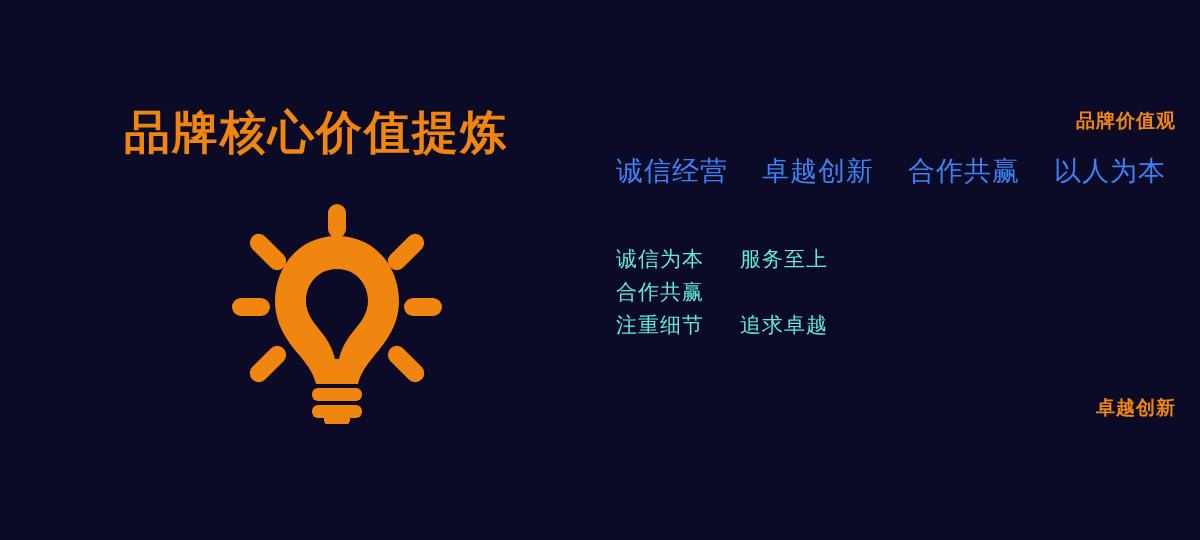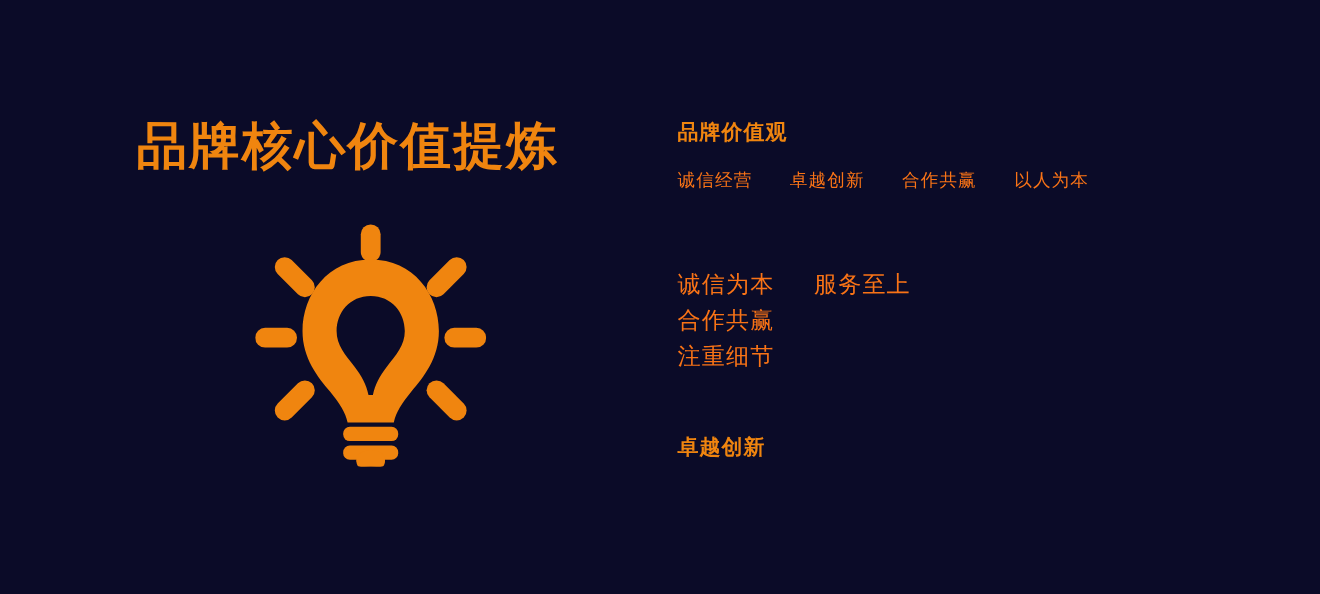--- a/index.html
+++ b/index.html
@@ -76,33 +76,34 @@
 
   .section-heading {
     color: #f0850f;
     font-size: 19px;
     font-weight: bold;
     letter-spacing: 1px;
     line-height: 1.2;
     white-space: nowrap;
     margin: 0 0 0 0;
     user-select: none;
+    text-align: right;
   }
 
   
   .value-row {
     margin-top: 22px;
     display: flex;
     flex-direction: row;
     align-items: baseline;
     white-space: nowrap;
   }
   .value-row .value-item {
-    color: #f97316;
-    font-size: 16px;
+    color: #3b82f6;
+    font-size: 27px;
     font-weight: normal;
     letter-spacing: 1px;
     margin-right: 34px;
     line-height: 1.25;
   }
   .value-row .value-item:last-child { margin-right: 0; }
 
   
   .traits-row { margin-top: 22px; }
   .traits-row .value-item { margin-right: 32px; }
@@ -112,21 +113,21 @@
     margin-top: 21px;
   }
   .pair-row {
     display: flex;
     flex-direction: row;
     align-items: baseline;
     height: 33px;
     white-space: nowrap;
   }
   .pair-row .pair-cell {
-    color: #f97316;
+    color: #5eead4;
     font-size: 21px;
     letter-spacing: 1px;
     line-height: 33px;
   }
   .pair-row .pair-cell-left {
     width: 124px;
     flex: 0 0 124px;
   }
   .pair-row .pair-cell-right {
     flex: 0 0 auto;
@@ -203,20 +204,21 @@
       <div class="pair-list">
         <div class="pair-row">
           <span class="pair-cell pair-cell-left">诚信为本</span>
           <span class="pair-cell pair-cell-right">服务至上</span>
         </div>
         <div class="pair-row">
           <span class="pair-cell pair-cell-left">合作共赢</span>
         </div>
         <div class="pair-row">
           <span class="pair-cell pair-cell-left">注重细节</span>
+          <span class="pair-cell pair-cell-right">追求卓越</span>
         </div>
       </div>
     </div>
 
     <div class="section section-3">
       <div class="section-heading">卓越创新</div>
     </div>
 
   </div>
 </div>

